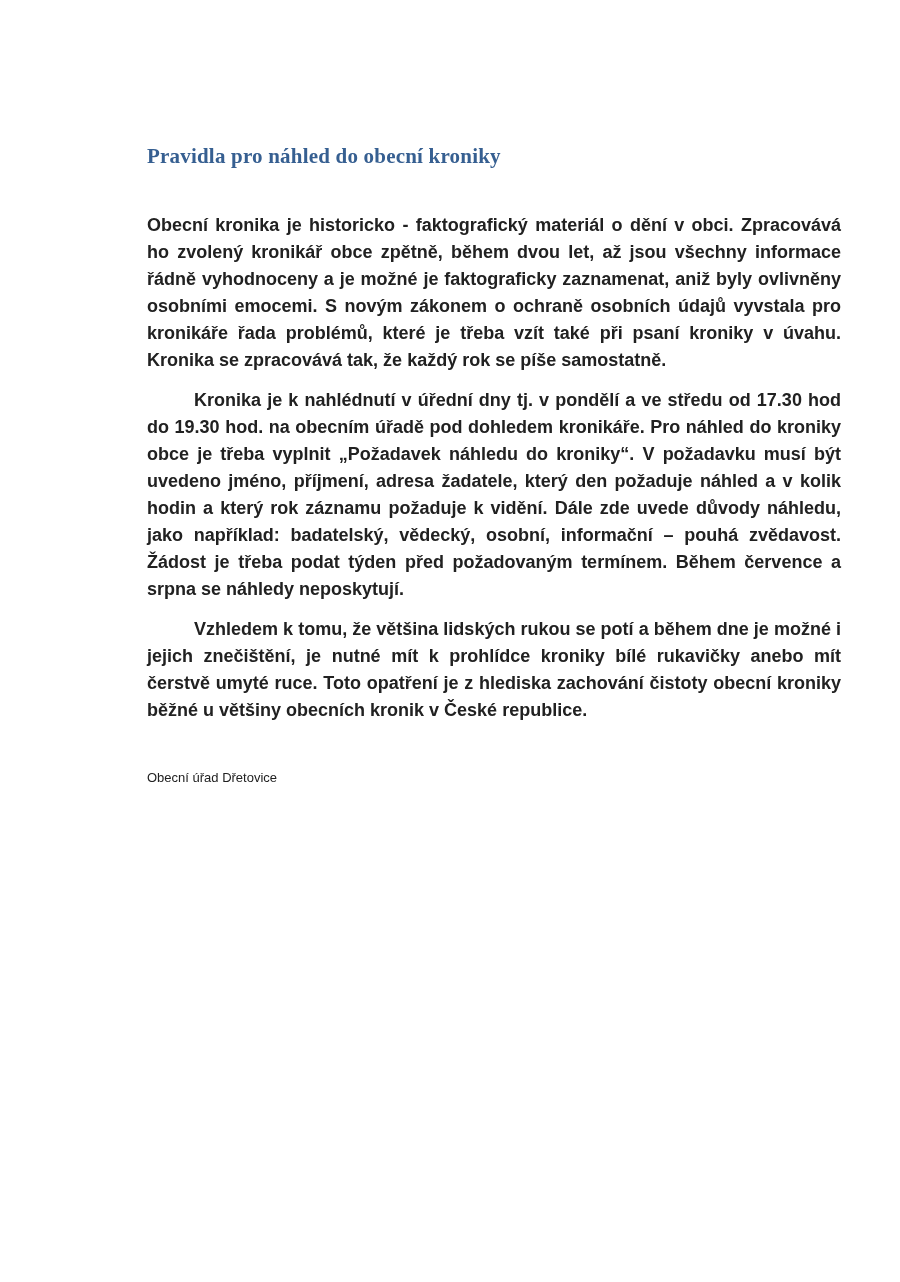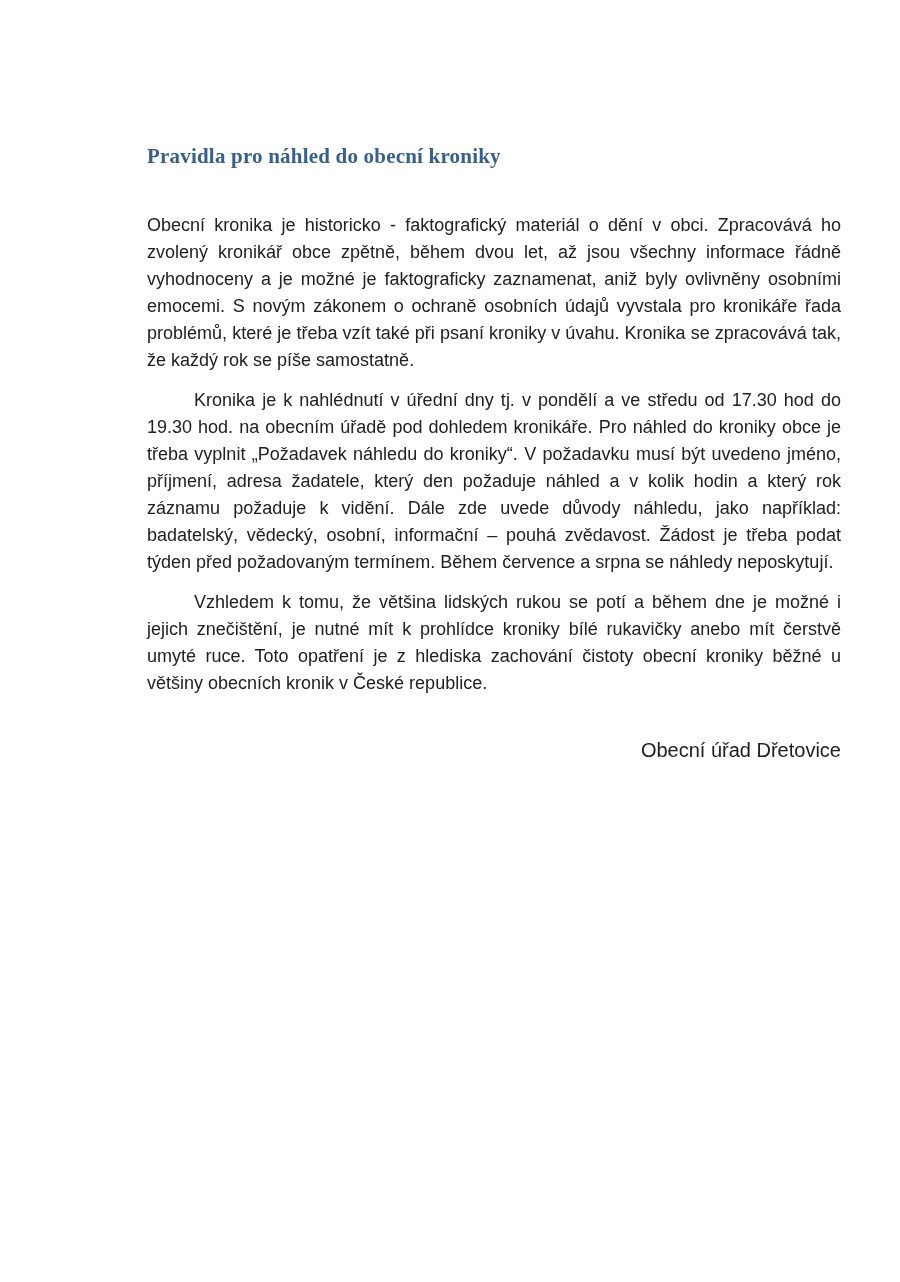--- a/index.html
+++ b/index.html
@@ -26,31 +26,32 @@
     margin: 0 0 43px 0;
     letter-spacing: 0.2px;
   }
   .doc-paragraph {
     font-family: "Liberation Sans", "DejaVu Sans", sans-serif;
     font-size: 18px;
     line-height: 27px;
     color: #212121;
     text-align: justify;
     margin: 0 0 13px 0;
+    font-weight: bold;
   }
   .doc-paragraph.indented {
     text-indent: 47px;
   }
   .doc-signature {
     font-family: "Liberation Sans", "DejaVu Sans", sans-serif;
-    font-size: 20px;
+    font-size: 13px;
     line-height: 27px;
     color: #212121;
     margin: 40px 0 0 0;
-    text-align: right;
+    text-align: left;
   }
 </style>
 </head>
 <body>
 
 <div class="page">
   <h1 class="doc-title">Pravidla pro náhled do obecní kroniky</h1>
 
   <p class="doc-paragraph">Obecní kronika je historicko - faktografický materiál o dění v obci. Zpracovává ho zvolený kronikář obce zpětně, během dvou let, až jsou všechny informace řádně vyhodnoceny a je možné je faktograficky zaznamenat, aniž byly ovlivněny osobními emocemi. S novým zákonem o ochraně osobních údajů vyvstala pro kronikáře řada problémů, které je třeba vzít také při psaní kroniky v úvahu. Kronika se zpracovává tak, že každý rok se píše samostatně.</p>
 

